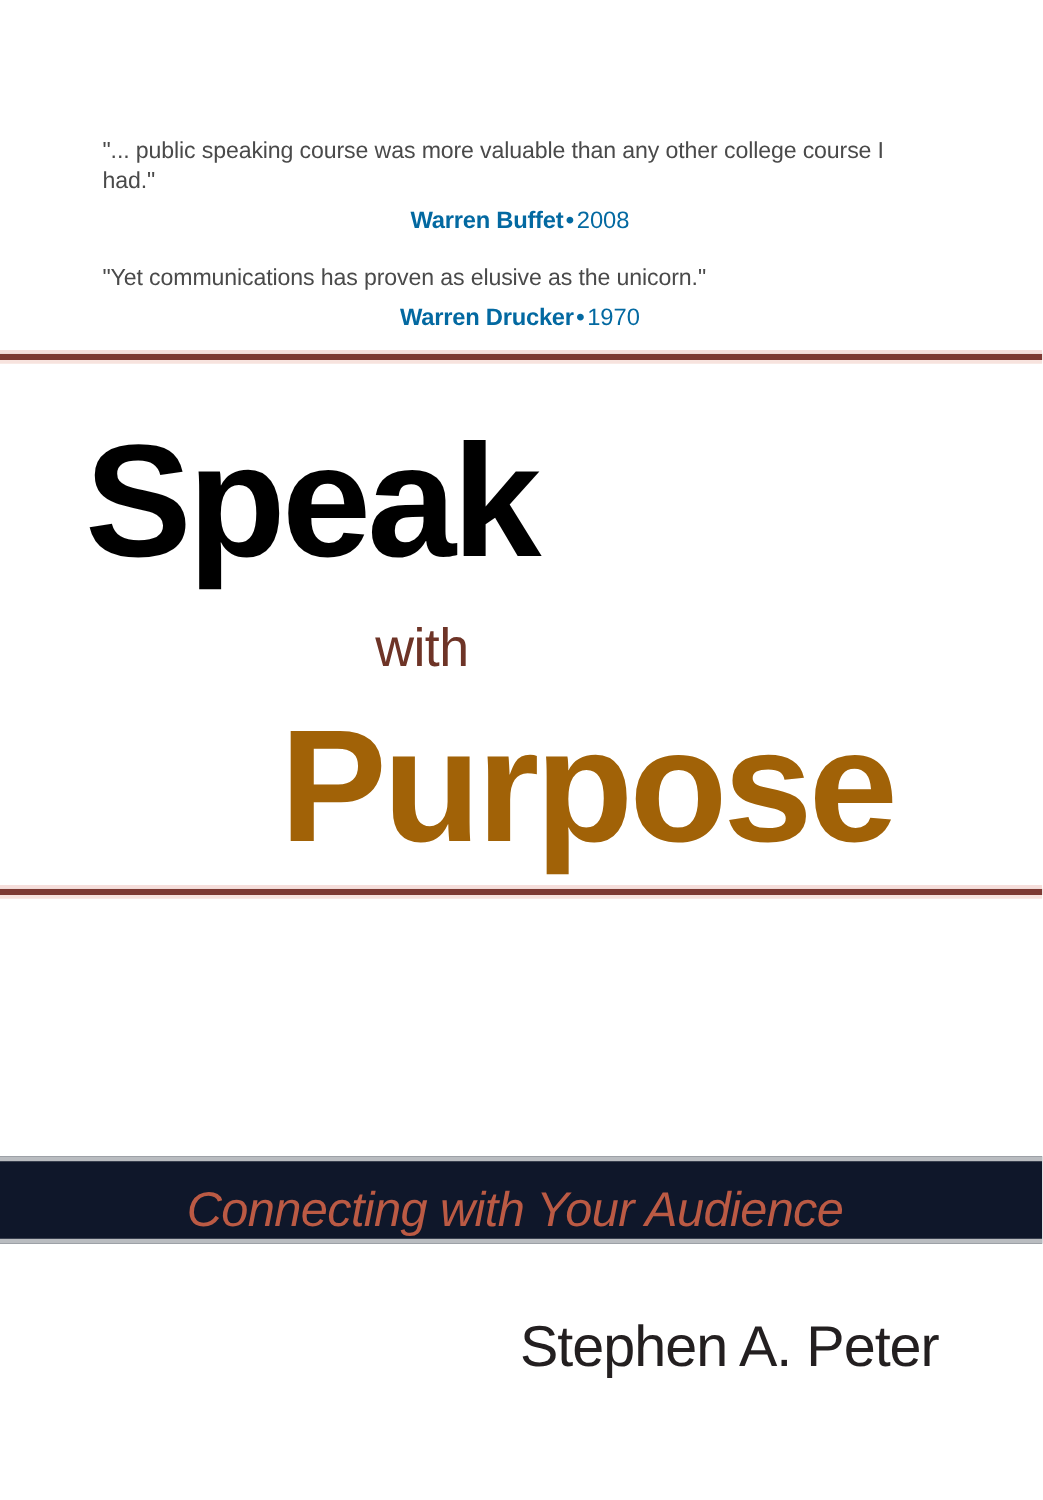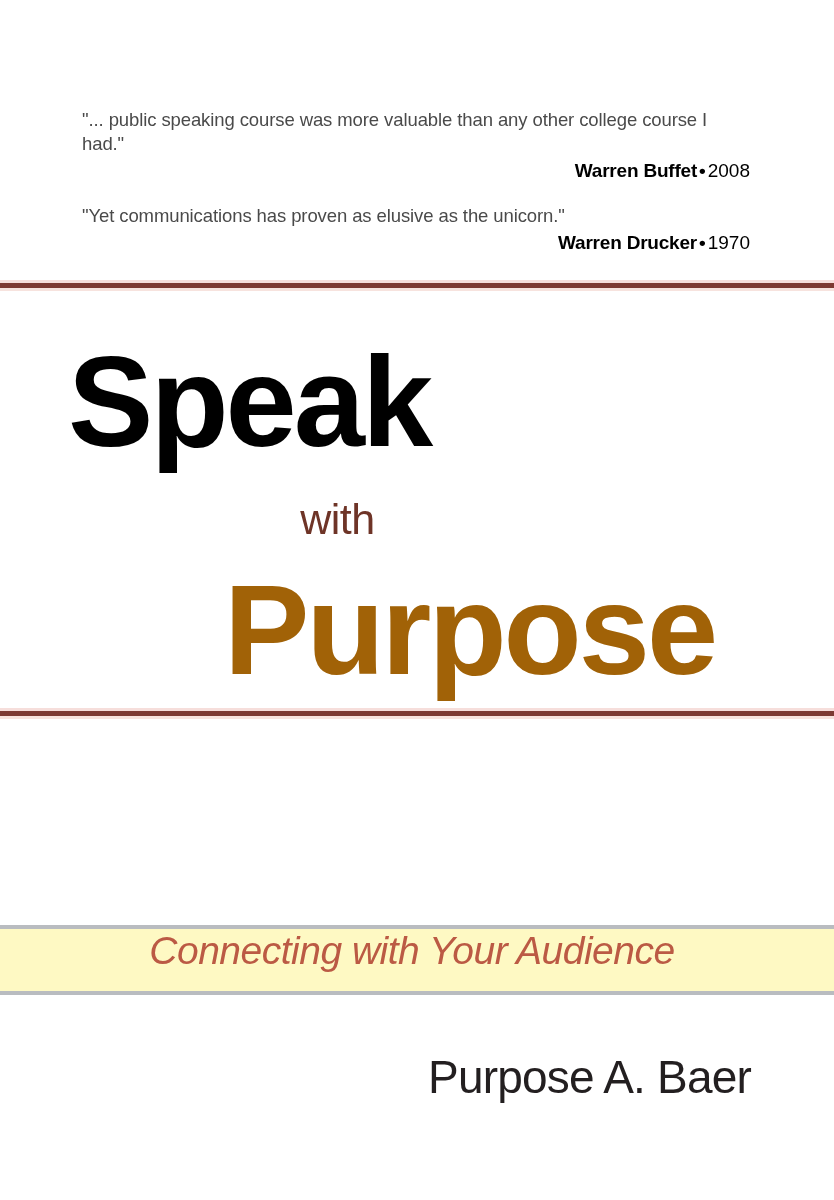--- a/index.html
+++ b/index.html
@@ -36,24 +36,24 @@
 
   .quote-text {
     font-size: 18.5px;
     line-height: 1.30;
     color: #4a4a4a;
     letter-spacing: -0.1px;
     margin: 0;
   }
 
   .quote-attrib {
-    text-align: right;
+    text-align: center;
     font-size: 19px;
-    color: #000000;
-    margin-top: 4px;
+    color: #0369a1;
+    margin-top: 10px;
     white-space: nowrap;
   }
 
   .quote-attrib .attrib-name {
     font-weight: bold;
     letter-spacing: -0.2px;
   }
 
   .quote-attrib .attrib-sep {
     font-weight: bold;
@@ -145,26 +145,26 @@
     text-align: center;
   }
 
   
   .subtitle-band {
     position: absolute;
     left: 0;
     top: 925px;
     width: 834px;
     height: 70px;
-    background: #fef9c3;
+    background: #0f172a;
     border-top: 4px solid #b9bcc0;
     border-bottom: 4px solid #b9bcc0;
     box-sizing: border-box;
     display: flex;
-    align-items: flex-start;
+    align-items: flex-end;
     justify-content: center;
   }
 
   .subtitle-text {
     font-size: 39px;
     font-style: italic;
     font-weight: normal;
     color: #bb5a44;
     letter-spacing: -0.5px;
     white-space: nowrap;
@@ -212,15 +212,15 @@
     <div class="title-word-with">with</div>
     <div class="title-word-second">Purpose</div>
   </div>
 
   <div class="rule rule-bottom"></div>
 
   <div class="subtitle-band">
     <span class="subtitle-text">Connecting with Your Audience</span>
   </div>
 
-  <div class="author">Purpose A. Baer</div>
+  <div class="author">Stephen A. Peter</div>
 
 </div>
 
 </body></html>

